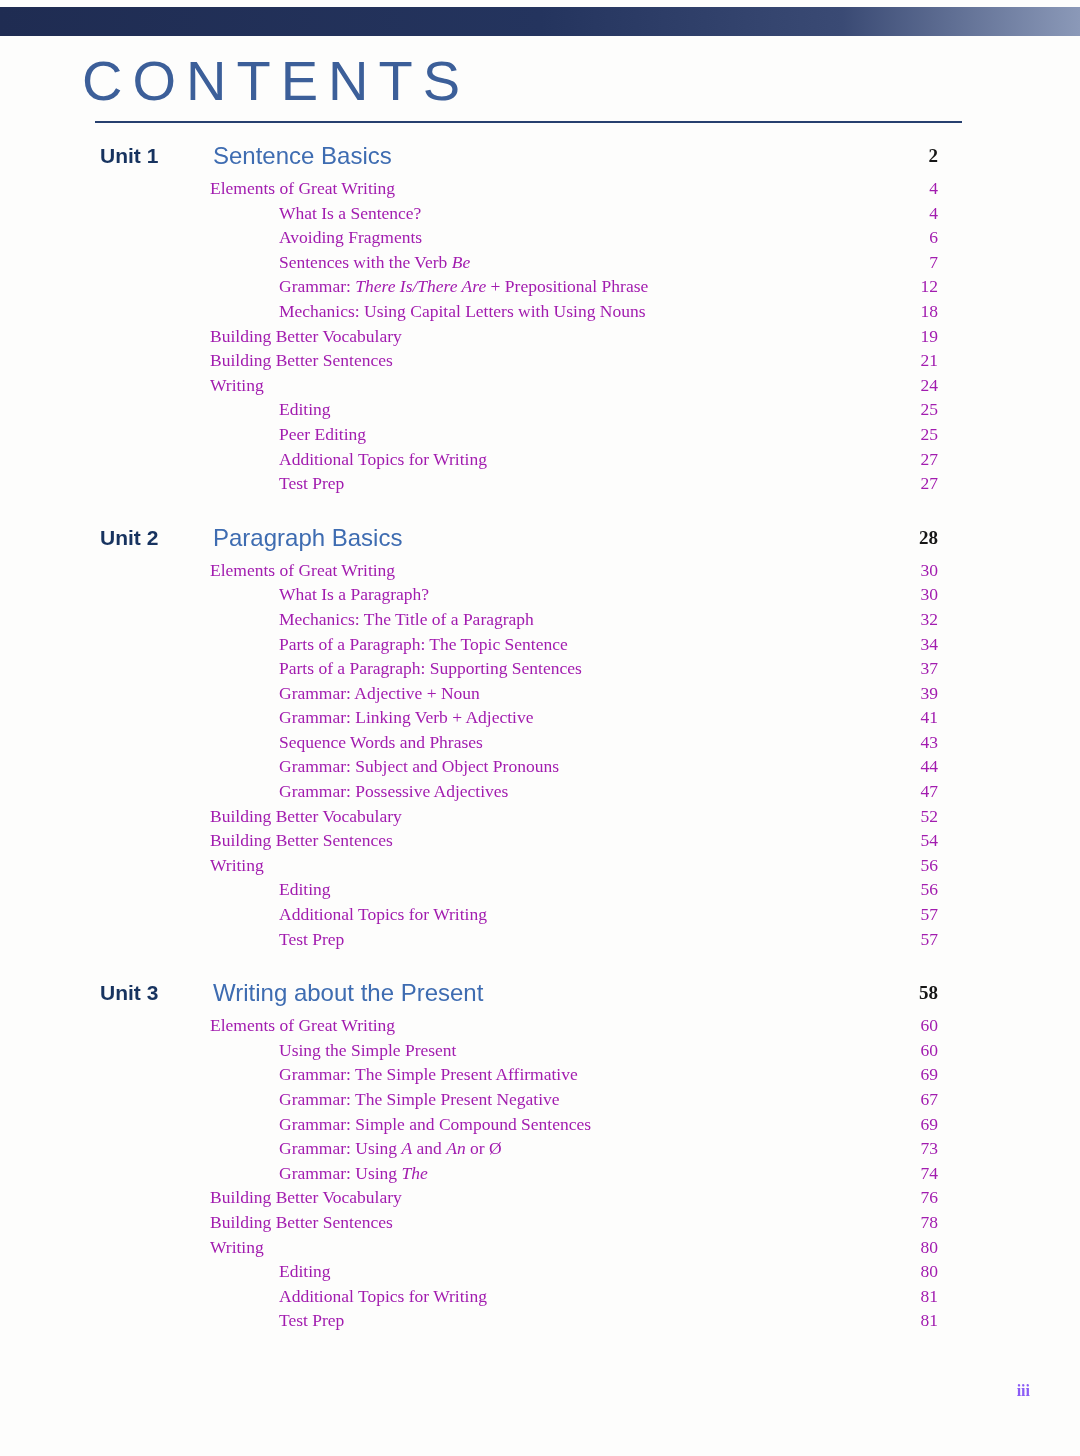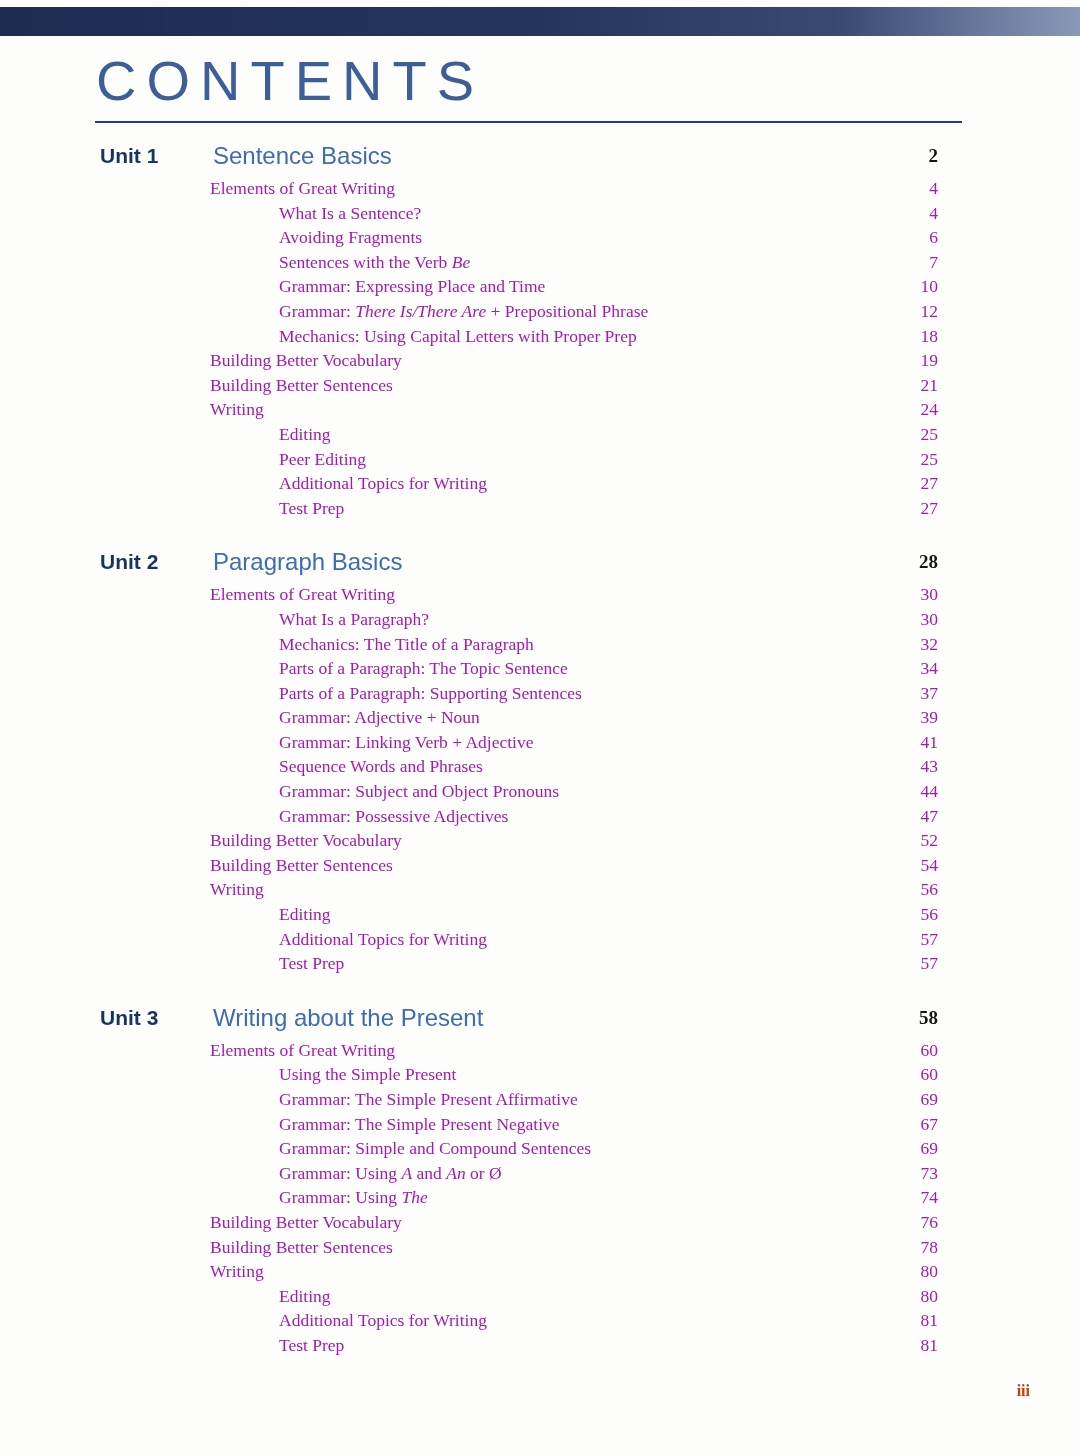--- a/index.html
+++ b/index.html
@@ -9,21 +9,21 @@
     font-family:"Liberation Serif", serif;
     position:relative;
     overflow:hidden;
   }
   .page { position:absolute; inset:0; background:#fdfdfc; }
   .top-bar {
     position:absolute; top:7px; left:0; width:1080px; height:29px;
     background:linear-gradient(90deg,#1f2c52 0%, #24345e 50%, #3a4a74 78%, #8b99b8 100%);
   }
   .title {
-    position:absolute; top:48px; left:96px; margin:0;
+    position:absolute; top:48px; left:82px; margin:0;
     font-family:"Liberation Sans", sans-serif;
     font-weight:400; font-size:56px; letter-spacing:10px;
     color:#3c5f99;
   }
   .rule {
     position:absolute; top:121px; left:95px; width:867px; height:2px;
     background:#27406f;
   }
   .toc { position:absolute; top:140px; left:100px; width:838px; }
   .unit { margin-bottom:26px; }
@@ -41,21 +41,21 @@
     font-size:19px; color:#161616; width:40px; text-align:right;
   }
   .entry { display:flex; line-height:24.6px; font-size:17.5px; color:#a21caf; }
   .entry .entry-text { flex:1; }
   .entry.lvl1 .entry-text { padding-left:110px; }
   .entry.lvl2 .entry-text { padding-left:179px; }
   .entry-page { width:40px; text-align:right; }
   .folio {
     position:absolute; right:50px; bottom:56px;
     font-family:"Liberation Serif", serif; font-weight:bold;
-    font-size:16px; color:#c2410c;text-align:center;
+    font-size:16px; color:#8b5cf6;text-align:center;
   }
 </style>
 </head>
 <body>
 
 <div class="page">
   <div class="top-bar"></div>
   <h1 class="title">CONTENTS</h1>
   <div class="rule"></div>
   <div class="toc" id="toc">
@@ -75,29 +75,25 @@
         </div>
         <div class="entry lvl2">
           <span class="entry-text"><span>Avoiding Fragments</span></span>
           <span class="entry-page">6</span>
         </div>
         <div class="entry lvl2">
           <span class="entry-text"><span>Sentences with the Verb </span><i>Be</i></span>
           <span class="entry-page">7</span>
         </div>
         <div class="entry lvl2">
-          <span class="entry-text"><span>Grammar: Expressing Place and Time</span></span>
-          <span class="entry-page">10</span>
-        </div>
-        <div class="entry lvl2">
           <span class="entry-text"><span>Grammar: </span><i>There Is/There Are</i><span> + Prepositional Phrase</span></span>
           <span class="entry-page">12</span>
         </div>
         <div class="entry lvl2">
-          <span class="entry-text"><span>Mechanics: Using Capital Letters with Proper Prep</span></span>
+          <span class="entry-text"><span>Mechanics: Using Capital Letters with Using Nouns</span></span>
           <span class="entry-page">18</span>
         </div>
         <div class="entry lvl1">
           <span class="entry-text"><span>Building Better Vocabulary</span></span>
           <span class="entry-page">19</span>
         </div>
         <div class="entry lvl1">
           <span class="entry-text"><span>Building Better Sentences</span></span>
           <span class="entry-page">21</span>
         </div>

